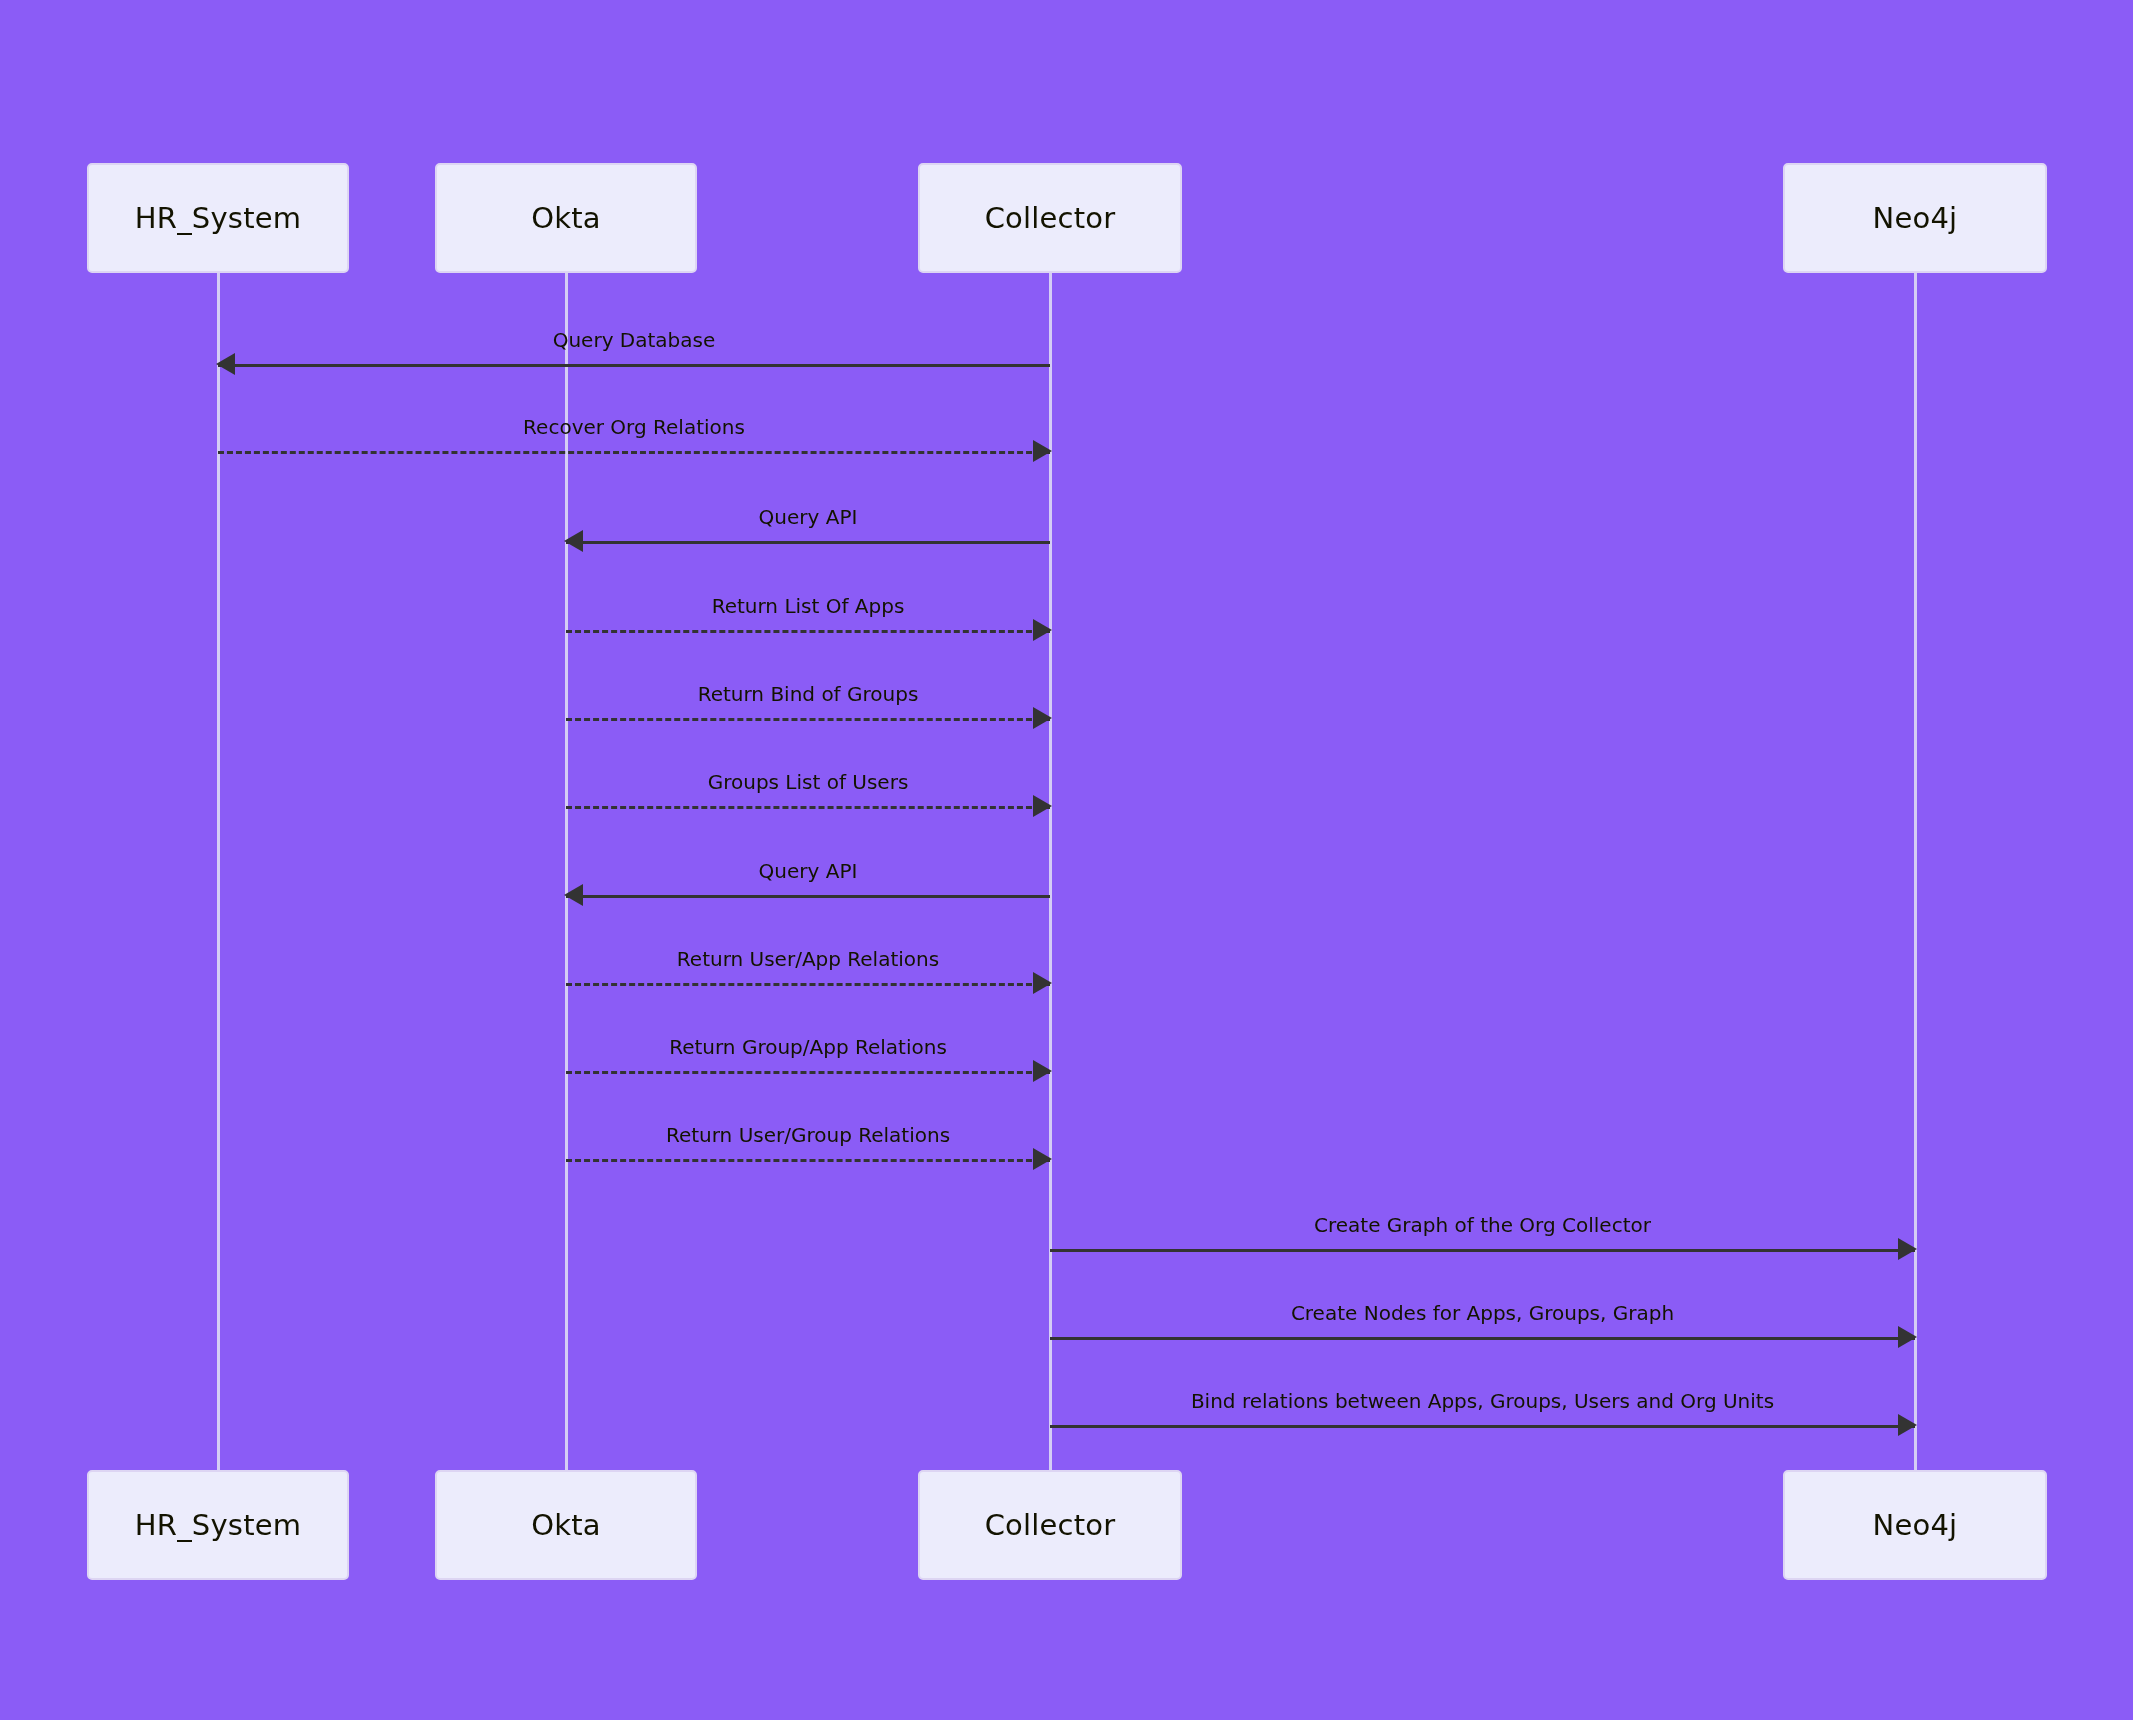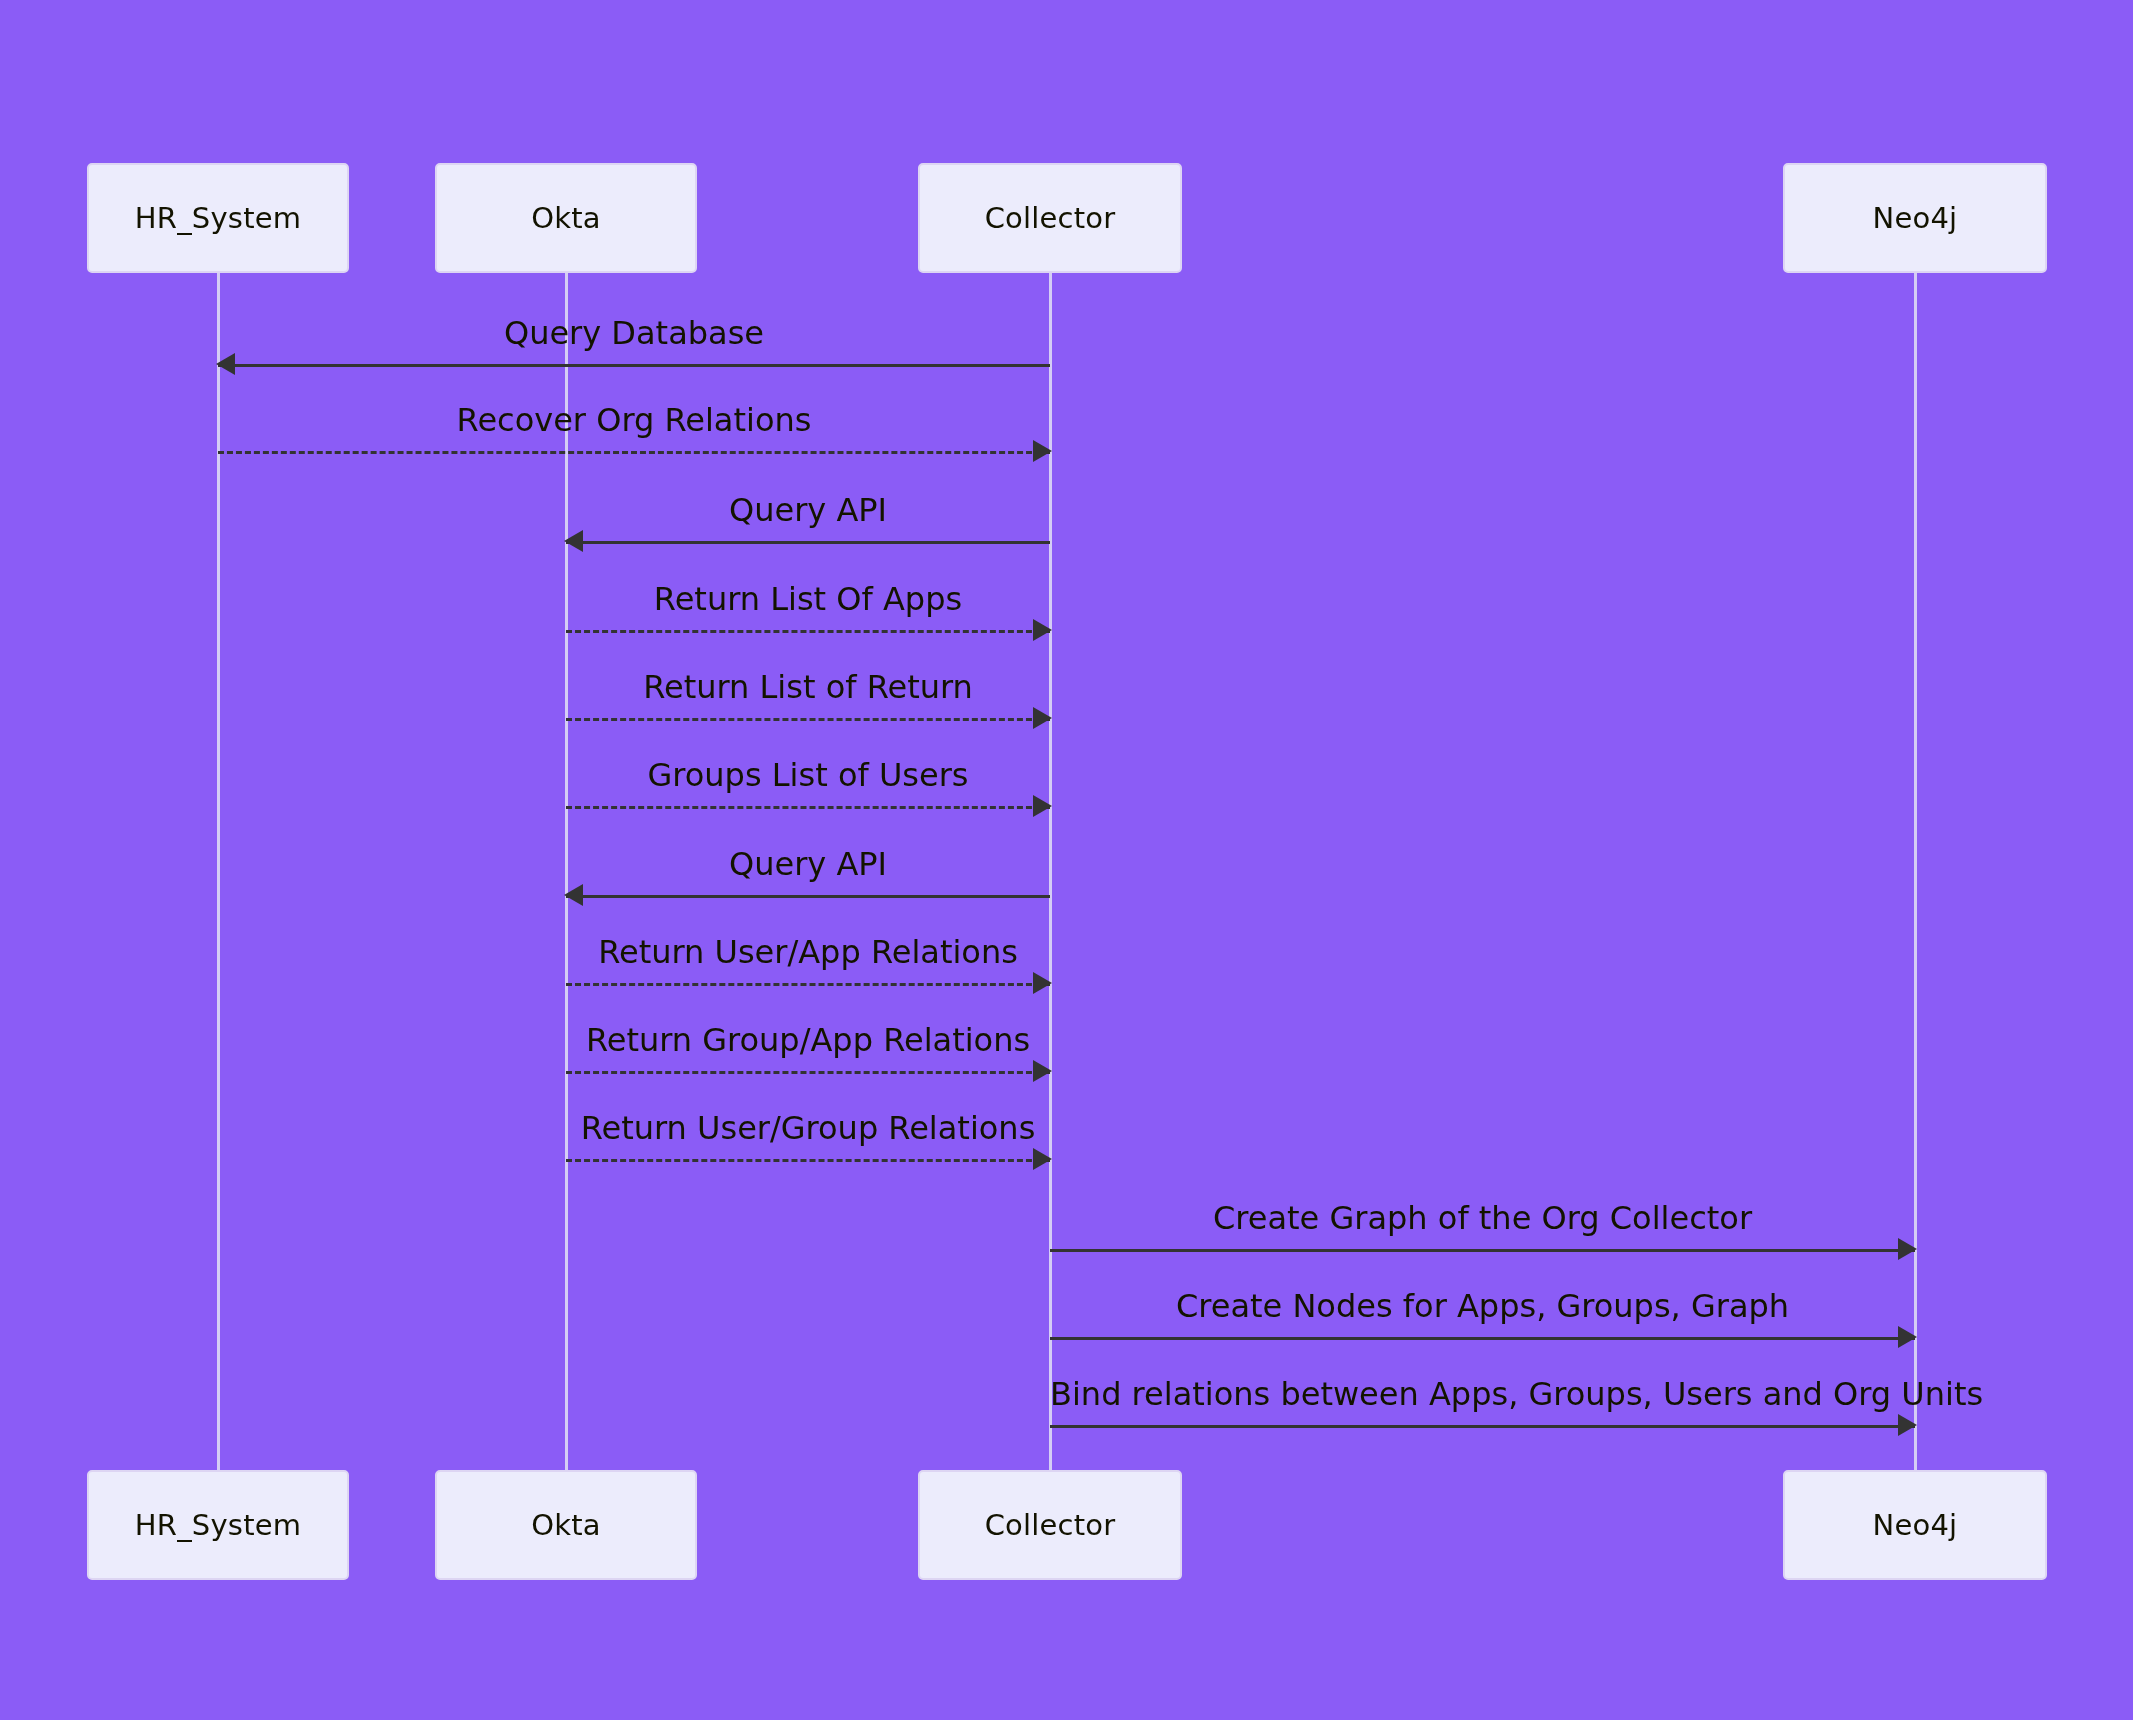--- a/index.html
+++ b/index.html
@@ -66,21 +66,21 @@
   .msg .head.left {
     left: -2px;
     border-right: 19px solid #333333;
   }
   .msg .label {
     position: absolute;
     left: 0;
     right: 0;
     bottom: 12px;
     text-align: center;
-    font-size: 32px;
+    font-size: 20px;
     color: #131300;
     white-space: nowrap;
   }
 </style>
 </head>
 <body>
 
 <div id="diagram">
     <div class="lifeline" style="left: 217px; top: 273px; height: 1197px;"></div>
     <div class="lifeline" style="left: 565px; top: 273px; height: 1197px;"></div>
@@ -126,21 +126,21 @@
       <div class="label">Query API</div>
     </div>
     <div class="msg dotted" style="left: 566px; width: 484px; top: 630px;">
       <div class="line"></div>
       <div class="head right"></div>
       <div class="label">Return List Of Apps</div>
     </div>
     <div class="msg dotted" style="left: 566px; width: 484px; top: 718px;">
       <div class="line"></div>
       <div class="head right"></div>
-      <div class="label">Return List of Return</div>
+      <div class="label">Return Bind of Groups</div>
     </div>
     <div class="msg dotted" style="left: 566px; width: 484px; top: 806px;">
       <div class="line"></div>
       <div class="head right"></div>
       <div class="label">Groups List of Users</div>
     </div>
     <div class="msg" style="left: 566px; width: 484px; top: 895px;">
       <div class="line"></div>
       <div class="head left"></div>
       <div class="label">Query API</div>

